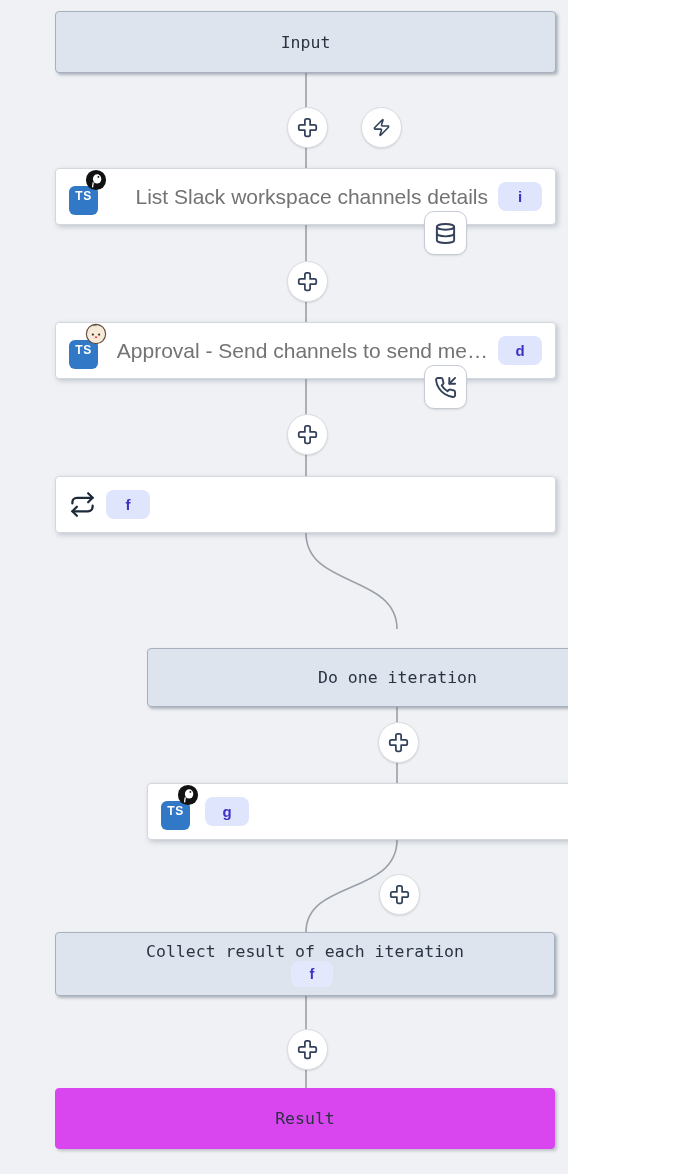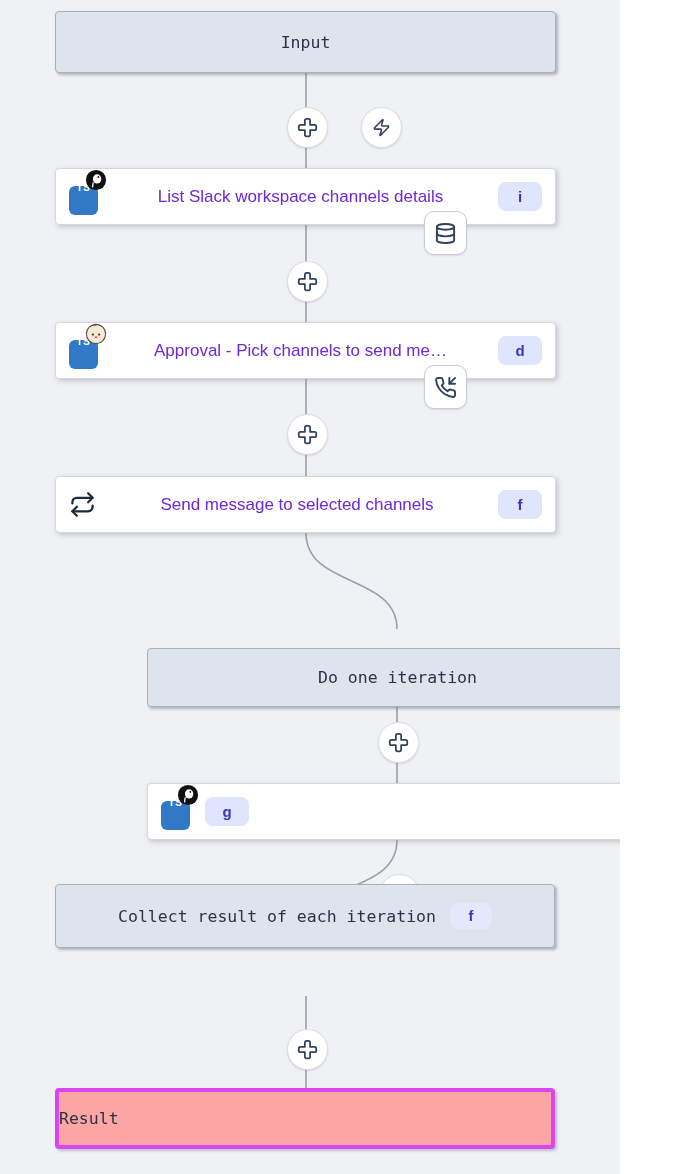--- a/index.html
+++ b/index.html
@@ -1,39 +1,39 @@
 <!DOCTYPE html>
 <html><head>
 <meta charset="utf-8">
 <style>
   html,body{margin:0;padding:0;}
   body{font-family:"Liberation Sans",sans-serif;}
-  .canvas{position:relative;width:620px;height:1174px;background:#eff1f4;overflow:hidden;text-decoration:underline;}
+  .canvas{position:relative;width:568px;height:1174px;background:#eff1f4;overflow:hidden;text-decoration:underline;}
   .connectors{position:absolute;left:0;top:0;width:696px;height:1174px;pointer-events:none;}
 
   .node{position:absolute;box-sizing:border-box;display:flex;align-items:center;border-radius:4px;}
   .header-node{background:#dde4ee;border:1px solid #a6b0bf;box-shadow:2px 2px 3px rgba(96,106,122,.45);
     justify-content:center;font-family:"DejaVu Sans Mono","Liberation Mono",monospace;
     font-size:16.5px;color:#2a3342;}
-  .end-node{background:#fca5a5;border:4px solid #d946ef;box-shadow:2px 2px 3px rgba(96,106,122,.35);
-    justify-content:flex-start;font-family:"DejaVu Sans Mono","Liberation Mono",monospace;
+  .end-node{background:#d946ef;border:1px solid #d946ef;box-shadow:2px 2px 3px rgba(96,106,122,.35);
+    justify-content:center;font-family:"DejaVu Sans Mono","Liberation Mono",monospace;
     font-size:16.5px;color:#2a3342;}
   .step-node{background:#ffffff;border:1px solid #d3d8df;box-shadow:2px 2px 5px rgba(110,120,135,.35);
     padding:0 13px;gap:10px;}
-  .step-label{flex:1;text-align:center;font-size:17px;color:#6d28d9;white-space:nowrap;
+  .step-label{flex:1;text-align:right;font-size:21px;color:#737373;white-space:nowrap;
     overflow:hidden;}
   .badge{display:inline-block;min-width:44px;padding:6px 0;border-radius:8px;background:#dfe5fc;
     color:#3d33c2;font-weight:bold;font-size:15px;text-align:center;
     font-family:"Liberation Sans",sans-serif;}
   .hdr-badge{margin-left:14px;font-size:14.5px;min-width:42px;padding:5px 0;background:#e3e8fd;}
 
   .ts-wrap{position:relative;width:34px;height:36px;flex:0 0 auto;}
   .ts-square{position:absolute;left:0;bottom:0;width:29px;height:29px;background:#3178c6;
     border-radius:6px;display:flex;align-items:flex-end;justify-content:center;}
-  .ts-square span{color:#fff;font-weight:bold;font-size:10px;line-height:1;padding-bottom:22px;
+  .ts-square span{color:#fff;font-weight:bold;font-size:12px;line-height:1;padding-bottom:13px;
     letter-spacing:.5px;margin-top:8px;}
   .runtime-dot{position:absolute;right:-4px;top:-10px;width:22px;height:22px;}
 
   .circle-btn{position:absolute;width:39px;height:39px;border-radius:50%;background:#ffffff;
     border:1px solid #d9dce1;box-shadow:0 1px 2px rgba(0,0,0,.12);display:flex;
     align-items:center;justify-content:center;cursor:pointer;}
   .square-btn{position:absolute;width:41px;height:42px;border-radius:10px;background:#ffffff;
     border:1px solid #c6ccd5;box-shadow:0 1px 2px rgba(0,0,0,.10);display:flex;
     align-items:center;justify-content:center;cursor:pointer;}
   svg.stroke-ic{fill:none;stroke:#33415a;stroke-width:2;stroke-linecap:round;stroke-linejoin:round;}
@@ -105,21 +105,21 @@
           <span>TS</span>
         </span>
       <svg class="runtime-dot" viewBox="0 0 24 24">
           <circle cx="12" cy="12" r="10.5" fill="#f7ead9" stroke="#5a4a3a" stroke-width="1.2"></circle>
           <path d="M9.5 3.5c.4-1.2 1.6-2 2.5-2-.3.8-.3 1.6 0 2" fill="none" stroke="#5a4a3a" stroke-width="1"></path>
           <circle cx="8.6" cy="12.6" r="1.2" fill="#3a2e24"></circle>
           <circle cx="15.4" cy="12.6" r="1.2" fill="#3a2e24"></circle>
           <ellipse cx="12" cy="15.6" rx="1.5" ry="1.1" fill="#e2566b"></ellipse>
         </svg>
     </span>
-    <span class="step-label">Approval - Pick channels to send me…</span>
+    <span class="step-label">Approval - Send channels to send me…</span>
     <span class="badge">d</span>
   </div>
   <div class="square-btn" style="left:424px;top:365px;">
     <svg class="stroke-ic" width="23" height="23" viewBox="0 0 24 24">
         <polyline points="16 2 16 8 22 8"></polyline>
         <line x1="22" y1="2" x2="16" y2="8"></line>
         <path d="M22 16.92v3a2 2 0 0 1-2.18 2 19.79 19.79 0 0 1-8.63-3.07 19.5 19.5 0 0 1-6-6 19.79 19.79 0 0 1-3.07-8.67A2 2 0 0 1 4.11 2h3a2 2 0 0 1 2 1.72 12.84 12.84 0 0 0 .7 2.81 2 2 0 0 1-.45 2.11L8.09 9.91a16 16 0 0 0 6 6l1.27-1.27a2 2 0 0 1 2.11-.45 12.84 12.84 0 0 0 2.81.7A2 2 0 0 1 22 16.92z"></path>
       </svg>
   </div>
 
@@ -129,21 +129,20 @@
       </svg>
   </div>
 
   <div class="node step-node" style="left:55px;top:476px;width:501px;height:57px;">
     <svg class="stroke-ic" style="stroke:#1e2a3a;flex:0 0 auto;" width="27" height="27" viewBox="0 0 24 24">
         <path d="m17 2 4 4-4 4"></path>
         <path d="M3 11v-1a4 4 0 0 1 4-4h14"></path>
         <path d="m7 22-4-4 4-4"></path>
         <path d="M21 13v1a4 4 0 0 1-4 4H3"></path>
       </svg>
-    <span class="step-label">Send message to selected channels</span>
     <span class="badge">f</span>
   </div>
 
   <div class="node header-node" style="left:147px;top:648px;width:501px;height:59px;">
     <span>Do one iteration</span>
   </div>
 
   <div class="circle-btn" style="left:378px;top:722px;">
     <svg class="stroke-ic" width="21" height="21" viewBox="0 0 24 24">
         <path d="M11 2a2 2 0 0 0-2 2v5H4a2 2 0 0 0-2 2v2a2 2 0 0 0 2 2h5v5a2 2 0 0 0 2 2h2a2 2 0 0 0 2-2v-5h5a2 2 0 0 0 2-2v-2a2 2 0 0 0-2-2h-5V4a2 2 0 0 0-2-2h-2z"></path>
@@ -164,21 +163,21 @@
     </span>
     <span class="badge">g</span>
   </div>
 
   <div class="circle-btn" style="left:379px;top:874px;">
     <svg class="stroke-ic" width="21" height="21" viewBox="0 0 24 24">
         <path d="M11 2a2 2 0 0 0-2 2v5H4a2 2 0 0 0-2 2v2a2 2 0 0 0 2 2h5v5a2 2 0 0 0 2 2h2a2 2 0 0 0 2-2v-5h5a2 2 0 0 0 2-2v-2a2 2 0 0 0-2-2h-5V4a2 2 0 0 0-2-2h-2z"></path>
       </svg>
   </div>
 
-  <div class="node header-node" style="left:55px;top:884px;width:500px;height:64px;">
+  <div class="node header-node" style="left:55px;top:932px;width:500px;height:64px;flex-direction:column;">
     <span>Collect result of each iteration</span>
     <span class="badge hdr-badge">f</span>
   </div>
 
   <div class="circle-btn" style="left:287px;top:1029px;">
     <svg class="stroke-ic" width="21" height="21" viewBox="0 0 24 24">
         <path d="M11 2a2 2 0 0 0-2 2v5H4a2 2 0 0 0-2 2v2a2 2 0 0 0 2 2h5v5a2 2 0 0 0 2 2h2a2 2 0 0 0 2-2v-5h5a2 2 0 0 0 2-2v-2a2 2 0 0 0-2-2h-5V4a2 2 0 0 0-2-2h-2z"></path>
       </svg>
   </div>
 

